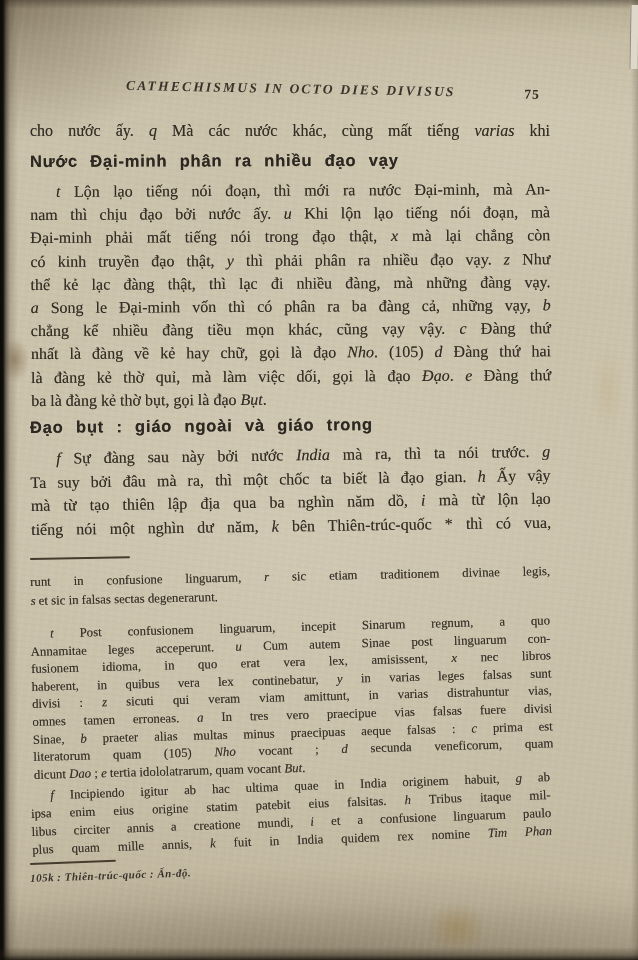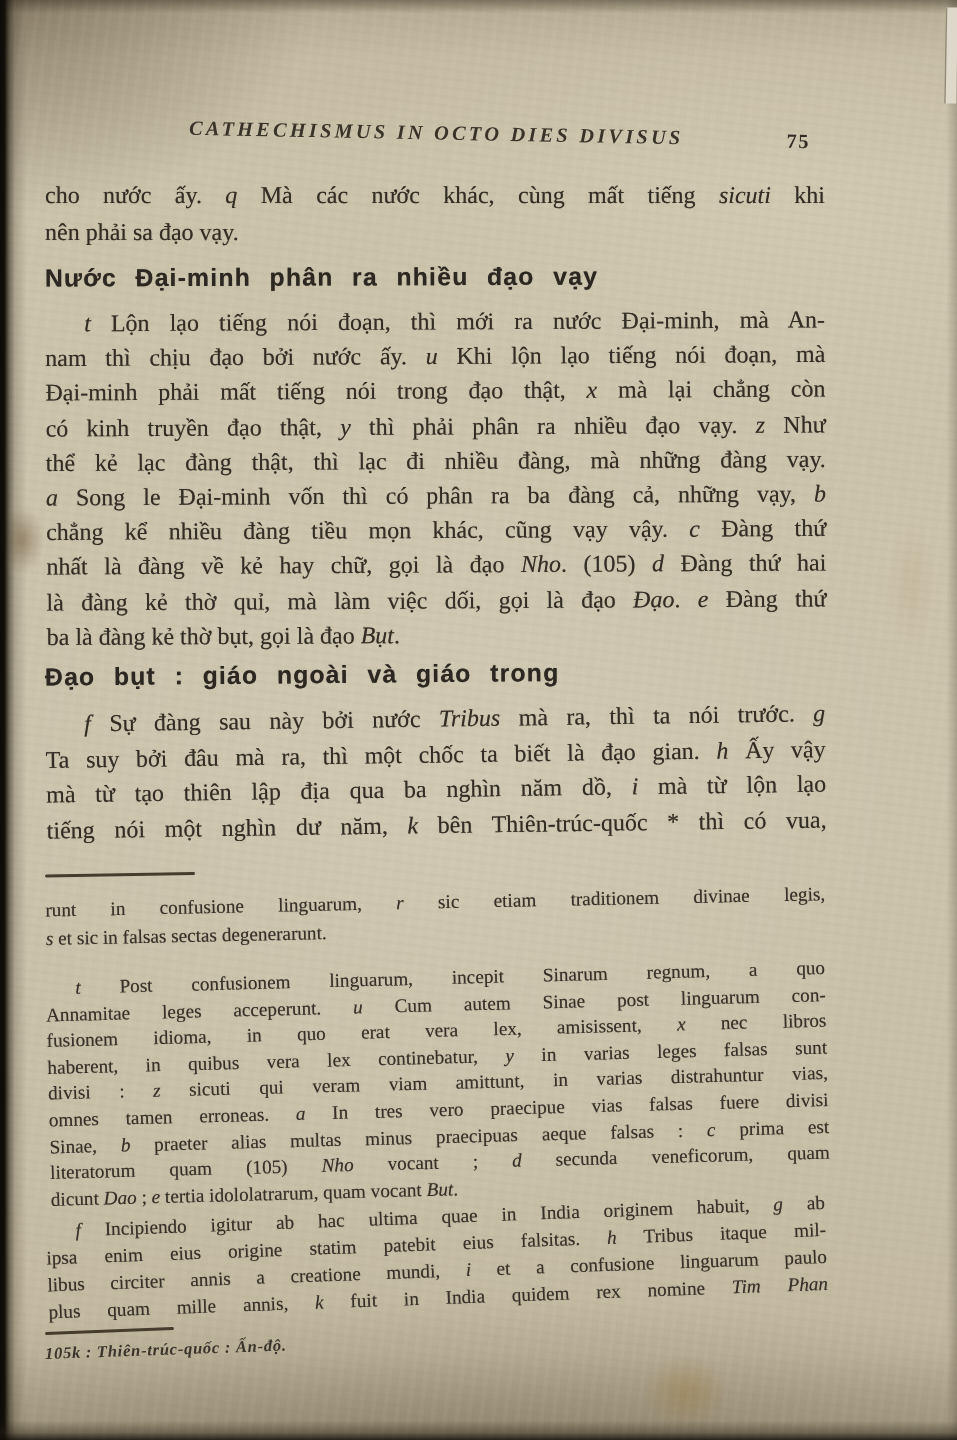--- a/index.html
+++ b/index.html
@@ -81,43 +81,42 @@
   <div class="stain-mid"></div>
 
   <div class="content">
 
     <div class="header">
       <div class="title">CATHECHISMUS IN OCTO DIES DIVISUS</div>
       <div class="pagenum">75</div>
     </div>
 
     <div class="para intro">
-        <div class="line just">cho nước ấy. <i>q</i> Mà các nước khác, cùng mất tiếng <i>sicuti</i> khi</div>
-        <div class="line">nên phải sa đạo vạy.</div>
+        <div class="line just">cho nước ấy. <i>q</i> Mà các nước khác, cùng mất tiếng <i>varias</i> khi</div>
       </div>
 
     <h2 class="h-sec h1">Nước Đại-minh phân ra nhiều đạo vạy</h2>
 
     <div class="para s1">
         <div class="line just ind"><i>t</i> Lộn lạo tiếng nói đoạn, thì mới ra nước Đại-minh, mà An-</div>
         <div class="line just">nam thì chịu đạo bởi nước ấy. <i>u</i> Khi lộn lạo tiếng nói đoạn, mà</div>
         <div class="line just">Đại-minh phải mất tiếng nói trong đạo thật, <i>x</i> mà lại chẳng còn</div>
         <div class="line just">có kinh truyền đạo thật, <i>y</i> thì phải phân ra nhiều đạo vạy. <i>z</i> Như</div>
         <div class="line just">thể kẻ lạc đàng thật, thì lạc đi nhiều đàng, mà những đàng vạy.</div>
         <div class="line just"><i>a</i> Song le Đại-minh vốn thì có phân ra ba đàng cả, những vạy, <i>b</i></div>
         <div class="line just">chẳng kể nhiều đàng tiều mọn khác, cũng vạy vậy. <i>c</i> Đàng thứ</div>
         <div class="line just">nhất là đàng về kẻ hay chữ, gọi là đạo <i>Nho</i>. (105) <i>d</i> Đàng thứ hai</div>
         <div class="line just">là đàng kẻ thờ quỉ, mà làm việc dối, gọi là đạo <i>Đạo</i>. <i>e</i> Đàng thứ</div>
         <div class="line">ba là đàng kẻ thờ bụt, gọi là đạo <i>Bụt</i>.</div>
       </div>
 
     <h2 class="h-sec h2">Đạo bụt :  giáo ngoài và giáo trong</h2>
 
     <div class="para s2">
-        <div class="line just ind"><i>f</i> Sự đàng sau này bởi nước <i>Tribus</i> mà ra, thì ta nói trước. <i>g</i></div>
+        <div class="line just ind"><i>f</i> Sự đàng sau này bởi nước <i>India</i> mà ra, thì ta nói trước. <i>g</i></div>
         <div class="line just">Ta suy  bởi đâu mà ra, thì một chốc ta biết là đạo gian. <i>h</i> Ấy vậy</div>
         <div class="line just">mà từ tạo thiên lập địa qua ba nghìn năm dồ, <i>i</i> mà từ lộn lạo</div>
         <div class="line just">tiếng nói một nghìn dư năm, <i>k</i> bên Thiên-trúc-quốc * thì có vua,</div>
       </div>
 
     <div class="rule rule1"></div>
 
     <div class="para foot fA">
         <div class="line just">runt in confusione linguarum, <i>r</i> sic etiam traditionem divinae legis,</div>
         <div class="line"><i>s</i> et sic in falsas sectas degenerarunt.</div>

